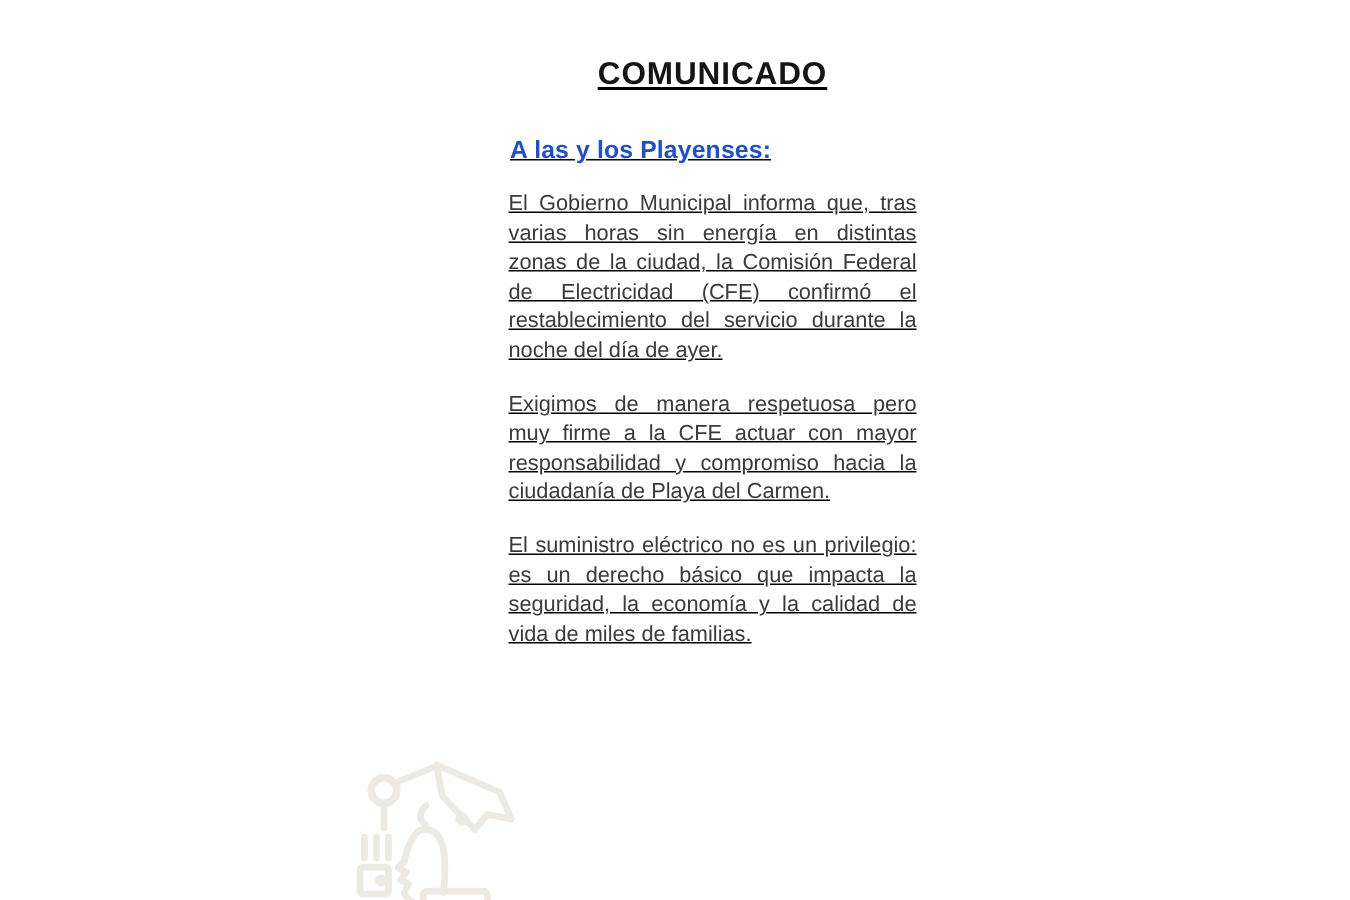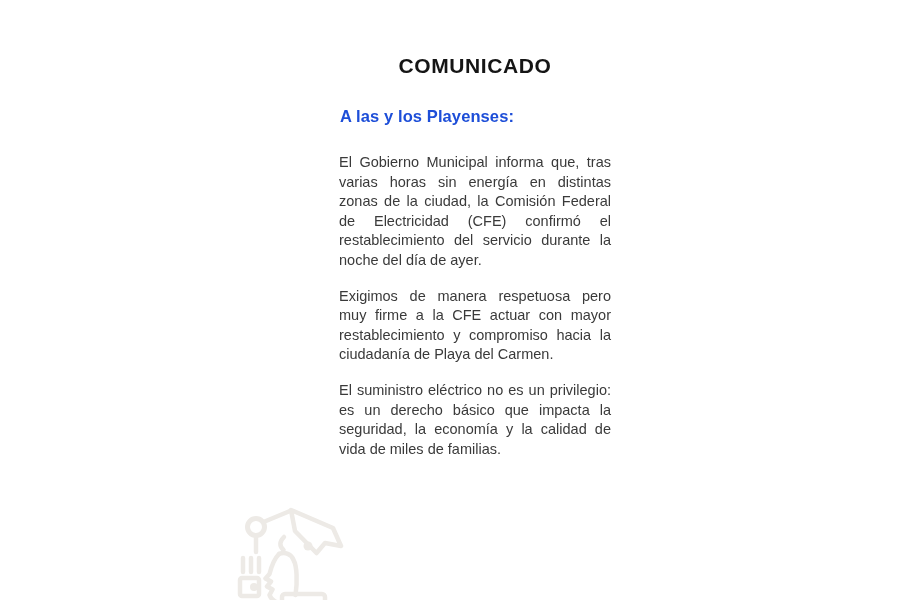--- a/index.html
+++ b/index.html
@@ -7,22 +7,23 @@
     position: relative;
     width: 900px;
     height: 600px;
     background: #ffffff;
     overflow: hidden;
     font-family: "Liberation Sans", sans-serif;
   }
   .column {
     position: absolute;
     left: 339px;
-    top: 54px;
+    top: 38px;
     width: 272px;
+    text-decoration: underline;
   }
   .title {
     margin: 0;
     text-align: center;
     font-size: 21px;
     font-weight: 800;
     letter-spacing: 0.6px;
     line-height: 1.1;
     color: #151515;
   }
@@ -34,21 +35,21 @@
     line-height: 1.15;
     color: #1d4ed8;
   }
   .para {
     margin: 16px 0 0 0;
     font-size: 14.5px;
     line-height: 19.6px;
     color: #3a3a3a;
     text-align: justify;
   }
-  .para.first { margin-top: 27px; }
+  .para.first { margin-top: 17px; }
   .watermark {
     position: absolute;
     left: 227px;
     top: 502px;
     width: 140px;
     height: 120px;
   }
   .watermark .ln {
     fill: none;
     stroke: #edeae6;
@@ -93,18 +94,18 @@
   </svg>
 
   <div class="column">
     <h1 class="title">COMUNICADO</h1>
 
     <h2 class="salutation">A las y los Playenses:</h2>
 
     <p class="para first">El Gobierno Municipal informa que, tras varias horas sin energía en distintas zonas de la ciudad, la Comisión Federal de Electricidad (CFE) confirmó el restablecimiento del servicio durante la noche del día de ayer.</p>
 
 
-    <p class="para">Exigimos de manera respetuosa pero muy firme a la CFE actuar con mayor restablecimiento y compromiso hacia la ciudadanía de Playa del Carmen.</p>
+    <p class="para">Exigimos de manera respetuosa pero muy firme a la CFE actuar con mayor responsabilidad y compromiso hacia la ciudadanía de Playa del Carmen.</p>
 
     <p class="para">El suministro eléctrico no es un privilegio: es un derecho básico que impacta la seguridad, la economía y la calidad de vida de miles de familias.</p>
   </div>
 
 </div>
 
 </body></html>

